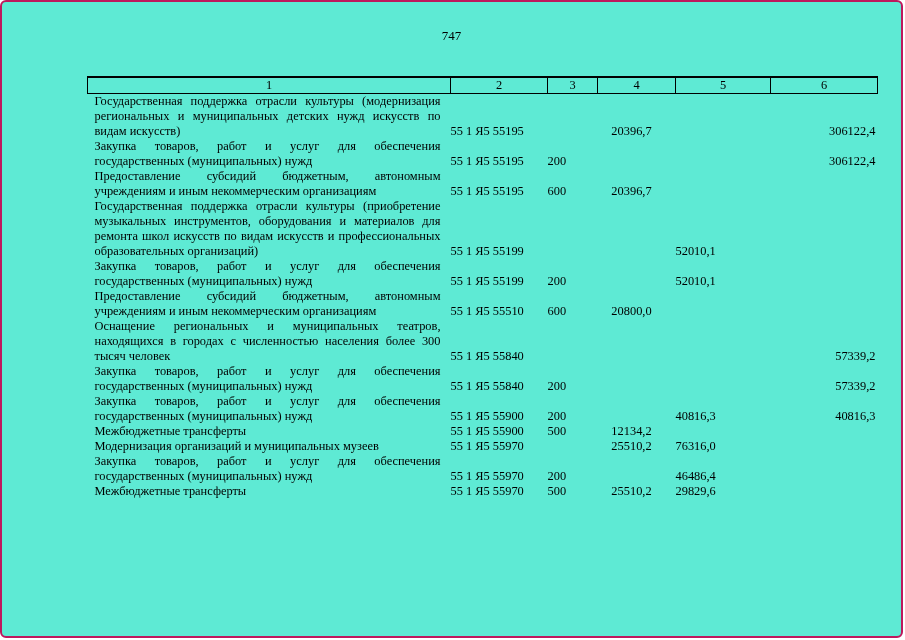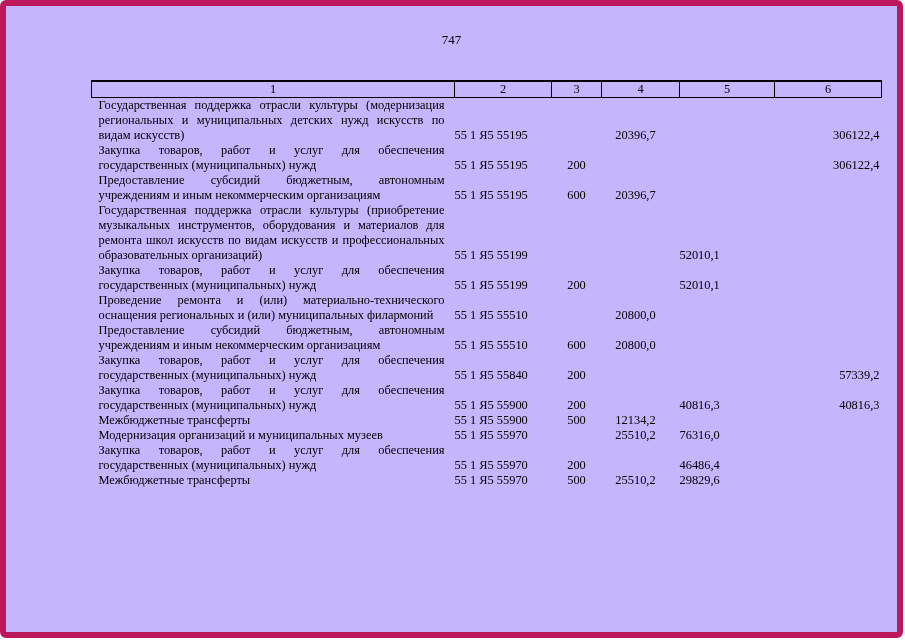--- a/index.html
+++ b/index.html
@@ -11,23 +11,23 @@
     width: 905px;
     height: 640px;
     overflow: hidden;
     font-family: "Liberation Serif", "DejaVu Serif", serif;
     color: #000;
   }
   .page {
     position: relative;
     width: 903px;
     height: 638px;
-    border: 6px solid #be185d;
+    border: 2px solid #be185d;
     border-radius: 6px;
-    background: #c4b5fd;
+    background: #5eead4;
     box-sizing: border-box;
   }
   .page-number {
     position: absolute;
     top: 26px;
     left: 0;
     width: 100%;
     text-align: center;
     font-size: 13px;
   }
@@ -63,21 +63,21 @@
   tbody td.name {
     text-align: justify;
     padding-left: 7px;
     padding-right: 10px;
   }
   tbody td.code {
     text-align: left;
     white-space: nowrap;
   }
   tbody td.vr {
-    text-align: center;
+    text-align: left;
   }
   tbody td.num4 {
     text-align: center;
     padding-right: 10px;
     white-space: nowrap;
   }
   tbody td.num5 {
     text-align: left;
     padding-right: 6px;
     white-space: nowrap;
@@ -153,38 +153,38 @@
 
     <tr>
       <td class="name">Закупка товаров, работ и услуг для обеспечения государственных (муниципальных) нужд</td>
       <td class="code">55 1 Я5 55199</td>
       <td class="vr">200</td>
       <td class="num4"></td>
       <td class="num5">52010,1</td>
       <td class="num6"></td>
     </tr>
 
-    <tr>
-      <td class="name">Проведение ремонта и (или) материально-технического оснащения региональных и (или) муниципальных филармоний</td>
-      <td class="code">55 1 Я5 55510</td>
-      <td class="vr"></td>
-      <td class="num4">20800,0</td>
-      <td class="num5"></td>
-      <td class="num6"></td>
-    </tr>
 
     <tr>
       <td class="name">Предоставление субсидий бюджетным, автономным учреждениям и иным некоммерческим организациям</td>
       <td class="code">55 1 Я5 55510</td>
       <td class="vr">600</td>
       <td class="num4">20800,0</td>
       <td class="num5"></td>
       <td class="num6"></td>
     </tr>
 
+    <tr>
+      <td class="name">Оснащение региональных и муниципальных театров, находящихся в городах с численностью населения более 300 тысяч человек</td>
+      <td class="code">55 1 Я5 55840</td>
+      <td class="vr"></td>
+      <td class="num4"></td>
+      <td class="num5"></td>
+      <td class="num6">57339,2</td>
+    </tr>
 
     <tr>
       <td class="name">Закупка товаров, работ и услуг для обеспечения государственных (муниципальных) нужд</td>
       <td class="code">55 1 Я5 55840</td>
       <td class="vr">200</td>
       <td class="num4"></td>
       <td class="num5"></td>
       <td class="num6">57339,2</td>
     </tr>
 

